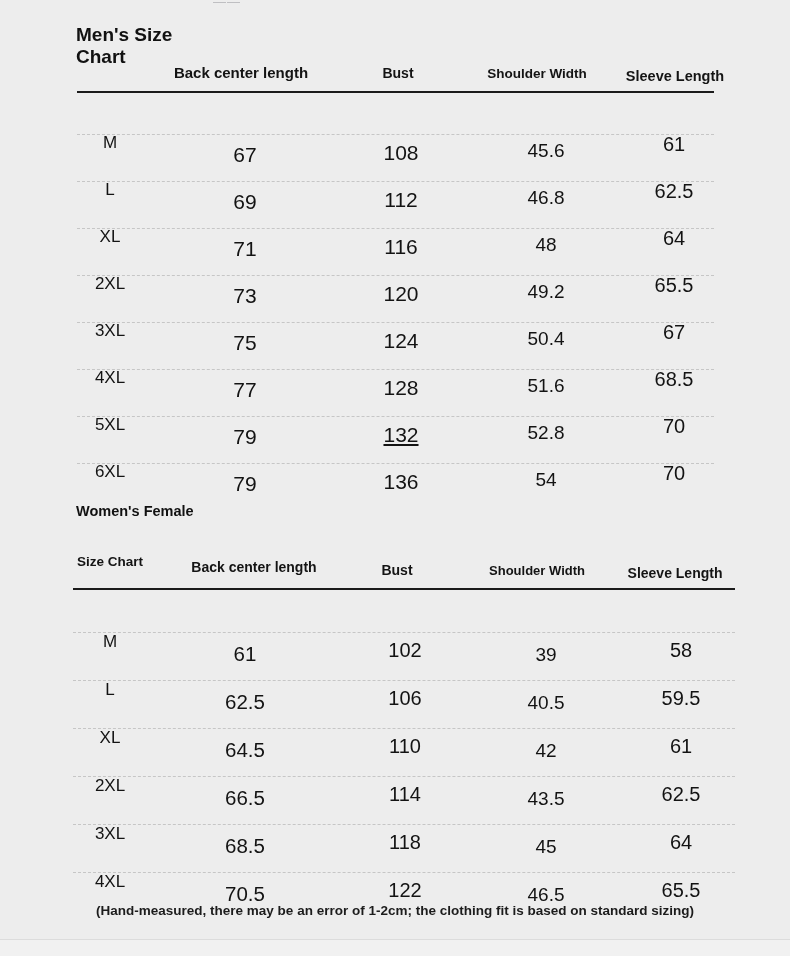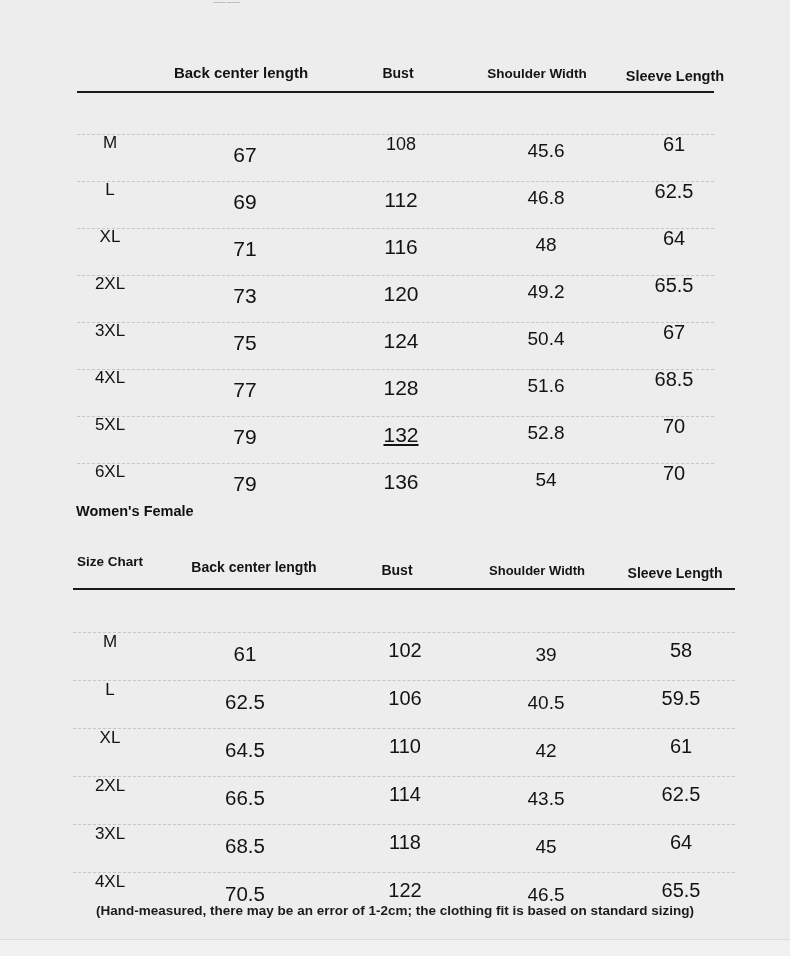--- a/index.html
+++ b/index.html
@@ -122,33 +122,34 @@
     background: #f1f1f1;
   }
 </style>
 </head>
 <body>
 
 <div class="page">
 
   <div class="top-artifact">——</div>
 
+  <div class="section-title mens-title">Men's Size Chart</div>
 
   <div id="mens-table" class="table" style="top: 0px;">
       <div class="hdr-row">
         <div class="hdr-cell" style="left: 241px; top: 64px; font-size: 15px;">Back center length</div>
         <div class="hdr-cell" style="left: 398px; top: 65px; font-size: 14px;">Bust</div>
         <div class="hdr-cell" style="left: 537px; top: 66px; font-size: 13.5px;">Shoulder Width</div>
         <div class="hdr-cell" style="left: 675px; top: 68px; font-size: 14.5px;">Sleeve Length</div>
       </div>
       <div class="rule" style="left: 77px; width: 637px; top: 91px;"></div>
       <div class="row">
         <div class="cell size" style="left: 110px; top: 105px; font-size: 17px;">M</div>
         <div class="cell" style="left: 245px; top: 115px; font-size: 21px;">67</div>
-        <div class="cell" style="left: 401px; top: 106px; font-size: 18px;">108</div>
+        <div class="cell" style="left: 401px; top: 113px; font-size: 21px;">108</div>
         <div class="cell" style="left: 546px; top: 112px; font-size: 19px;">45.6</div>
         <div class="cell" style="left: 674px; top: 105px; font-size: 20px;">61</div>
       </div>
       <div class="dash" style="left: 77px; width: 637px; top: 134px;"></div>
       <div class="row">
         <div class="cell size" style="left: 110px; top: 152px; font-size: 17px;">L</div>
         <div class="cell" style="left: 245px; top: 162px; font-size: 21px;">69</div>
         <div class="cell" style="left: 401px; top: 160px; font-size: 21px;">112</div>
         <div class="cell" style="left: 546px; top: 159px; font-size: 19px;">46.8</div>
         <div class="cell" style="left: 674px; top: 152px; font-size: 20px;">62.5</div>

